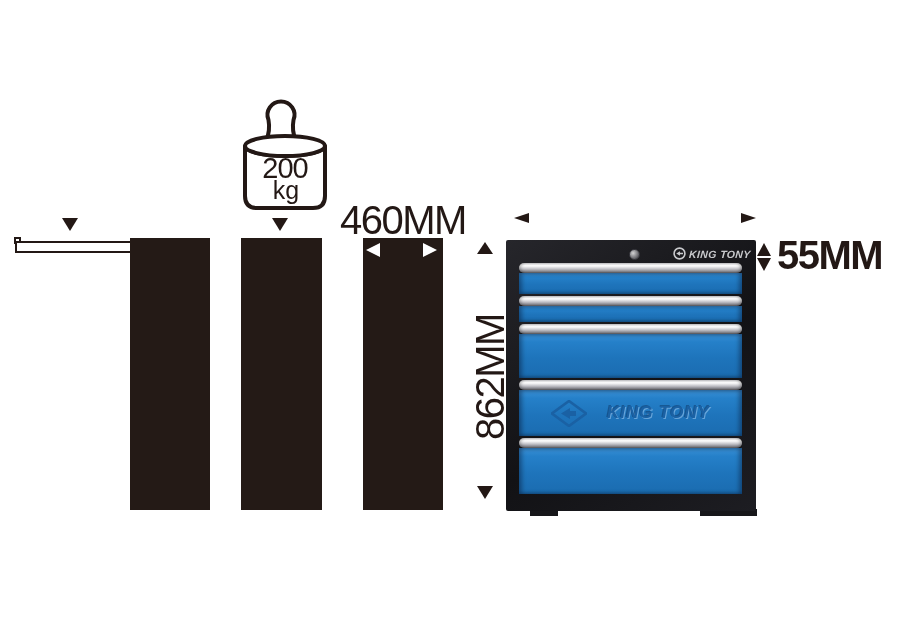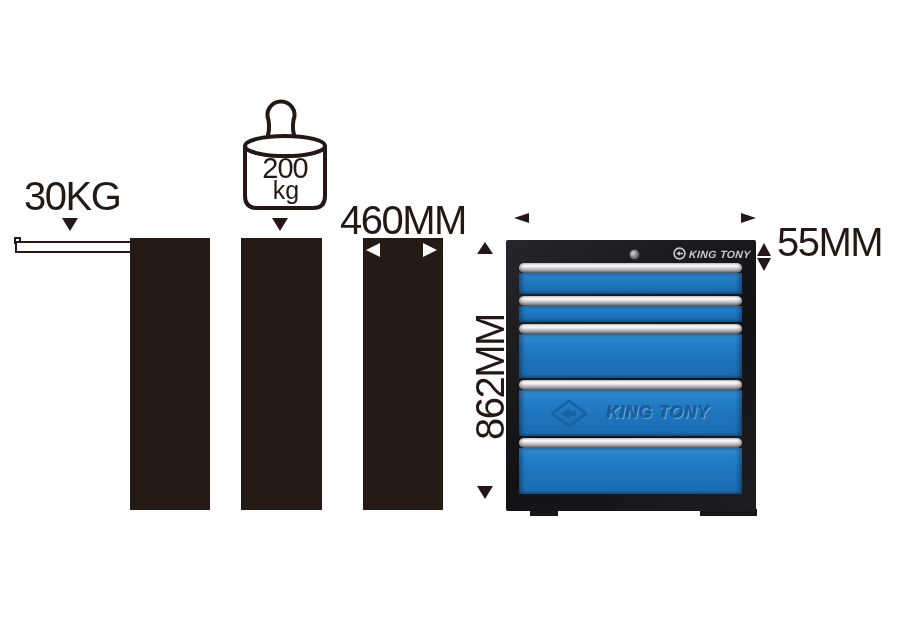--- a/index.html
+++ b/index.html
@@ -74,21 +74,20 @@
   }
   .foot{position:absolute;top:509px;height:7px;background:#17171a;z-index:2;}
   .rot-label{transform:translate(-50%,-50%) rotate(-90deg);transform-origin:center;}
   .w650{left:506px;top:188px;width:250px;display:flex;justify-content:center;}
 </style>
 </head>
 <body>
 
 <div id="canvas">
 
-  <div class="abs dim-label" style="left:24px;top:176px;">30KG</div>
   <div class="tri tri-down-ink" style="left:62px;top:218px;"></div>
   <div class="pull-drawer-lip"></div>
   <div class="pull-drawer"></div>
 
   <div class="sil-bar" style="left:130px;"></div>
   <div class="sil-bar" style="left:241px;width:81px;"></div>
   <div class="sil-bar" style="left:363px;">
     <div class="tri tri-left-white" style="left:3px;top:5px;"></div>
     <div class="tri tri-right-white" style="left:60px;top:5px;"></div>
   </div>
@@ -106,21 +105,21 @@
 
   <div class="tri tri-left-ink" style="left:514px;top:213px;"></div>
   <div class="tri tri-right-ink" style="left:741px;top:213px;"></div>
 
   <div class="tri tri-up-ink" style="left:477px;top:242px;"></div>
   <div class="abs dim-label rot-label" style="left:490px;top:377px;">862MM</div>
   <div class="tri tri-down-ink" style="left:477px;top:486px;"></div>
 
   <div class="tri tri-up-ink-sm" style="left:757px;top:243px;"></div>
   <div class="tri tri-down-ink-sm" style="left:757px;top:258px;"></div>
-  <div class="abs dim-label" style="left:777px;top:222px;">55MM</div>
+  <div class="abs dim-label" style="left:777px;top:235px;font-weight:bold;">55MM</div>
 
   <div class="foot" style="left:530px;width:28px;"></div>
   <div class="foot" style="left:700px;width:57px;"></div>
 
   <div class="cabinet">
     <div class="lock"></div>
     <div class="badge">
       <svg width="13" height="13" viewBox="0 0 13 13">
         <circle cx="6.5" cy="6.5" r="5.4" fill="none" stroke="#c9cacd" stroke-width="1.6"></circle>
         <path d="M3.2 6.5 L7 4.3 L7 5.7 L10 5.7 L10 7.3 L7 7.3 L7 8.7 Z" fill="#c9cacd"></path>

